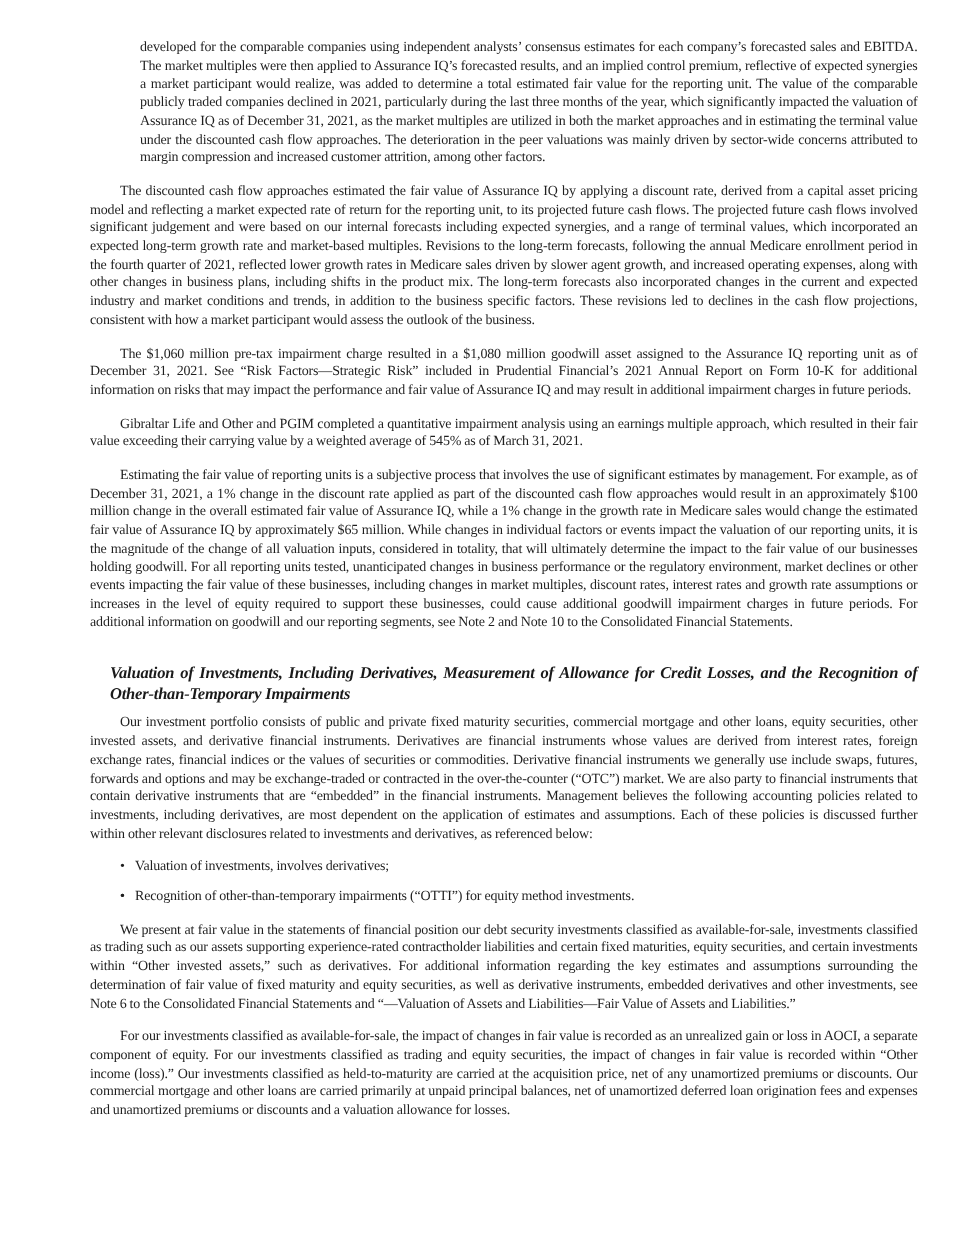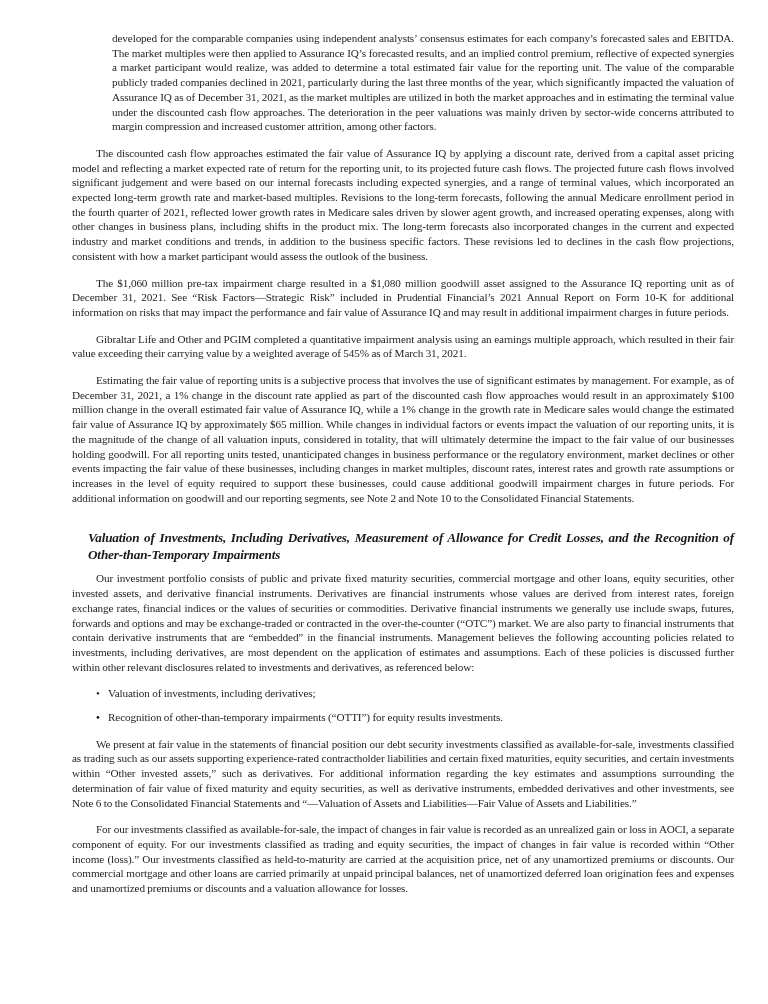--- a/index.html
+++ b/index.html
@@ -102,28 +102,28 @@
 
   <p class="para indent">Estimating the fair value of reporting units is a subjective process that involves the use of significant estimates by management. For example, as of December 31, 2021, a 1% change in the discount rate applied as part of the discounted cash flow approaches would result in an approximately $100 million change in the overall estimated fair value of Assurance IQ, while a 1% change in the growth rate in Medicare sales would change the estimated fair value of Assurance IQ by approximately $65 million. While changes in individual factors or events impact the valuation of our reporting units, it is the magnitude of the change of all valuation inputs, considered in totality, that will ultimately determine the impact to the fair value of our businesses holding goodwill. For all reporting units tested, unanticipated changes in business performance or the regulatory environment, market declines or other events impacting the fair value of these businesses, including changes in market multiples, discount rates, interest rates and growth rate assumptions or increases in the level of equity required to support these businesses, could cause additional goodwill impairment charges in future periods. For additional information on goodwill and our reporting segments, see Note 2 and Note 10 to the Consolidated Financial Statements.</p>
 
   <h2 class="section-heading">Valuation of Investments, Including Derivatives, Measurement of Allowance for Credit Losses, and the Recognition of Other-than-Temporary Impairments</h2>
 
   <p class="para indent">Our investment portfolio consists of public and private fixed maturity securities, commercial mortgage and other loans, equity securities, other invested assets, and derivative financial instruments. Derivatives are financial instruments whose values are derived from interest rates, foreign exchange rates, financial indices or the values of securities or commodities. Derivative financial instruments we generally use include swaps, futures, forwards and options and may be exchange-traded or contracted in the over-the-counter (“OTC”) market. We are also party to financial instruments that contain derivative instruments that are “embedded” in the financial instruments. Management believes the following accounting policies related to investments, including derivatives, are most dependent on the application of estimates and assumptions. Each of these policies is discussed further within other relevant disclosures related to investments and derivatives, as referenced below:</p>
 
   <ul class="bullets">
     <li>
       <span class="bullet">•</span>
-      <span>Valuation of investments, including derivatives;</span>
+      <span>Valuation of investments, involves derivatives;</span>
     </li>
     <li>
       <span class="bullet">•</span>
     </li>
     <li>
       <span class="bullet">•</span>
-      <span>Recognition of other-than-temporary impairments (“OTTI”) for equity results investments.</span>
+      <span>Recognition of other-than-temporary impairments (“OTTI”) for equity method investments.</span>
     </li>
   </ul>
 
   <p class="para indent">We present at fair value in the statements of financial position our debt security investments classified as available-for-sale, investments classified as trading such as our assets supporting experience-rated contractholder liabilities and certain fixed maturities, equity securities, and certain investments within “Other invested assets,” such as derivatives. For additional information regarding the key estimates and assumptions surrounding the determination of fair value of fixed maturity and equity securities, as well as derivative instruments, embedded derivatives and other investments, see Note 6 to the Consolidated Financial Statements and “—Valuation of Assets and Liabilities—Fair Value of Assets and Liabilities.”</p>
 
   <p class="para indent">For our investments classified as available-for-sale, the impact of changes in fair value is recorded as an unrealized gain or loss in AOCI, a separate component of equity. For our investments classified as trading and equity securities, the impact of changes in fair value is recorded within “Other income (loss).” Our investments classified as held-to-maturity are carried at the acquisition price, net of any unamortized premiums or discounts. Our commercial mortgage and other loans are carried primarily at unpaid principal balances, net of unamortized deferred loan origination fees and expenses and unamortized premiums or discounts and a valuation allowance for losses.</p>
 
 </div>
 
 <div class="footer">

